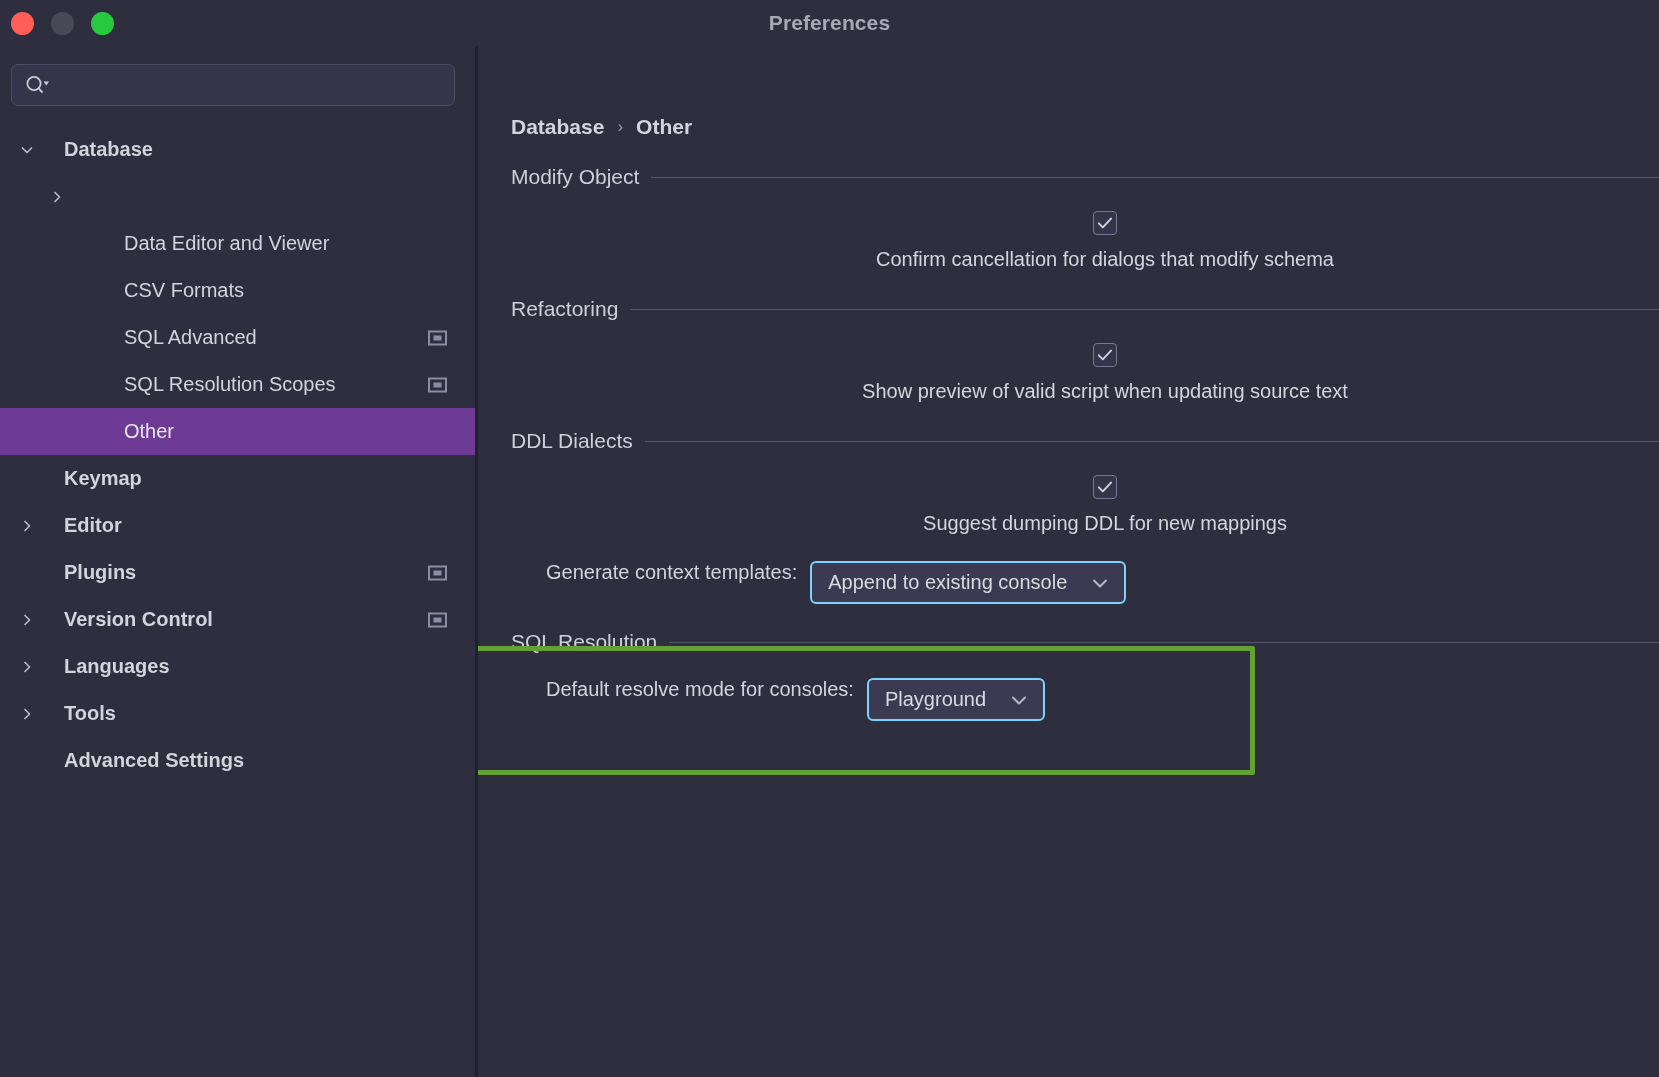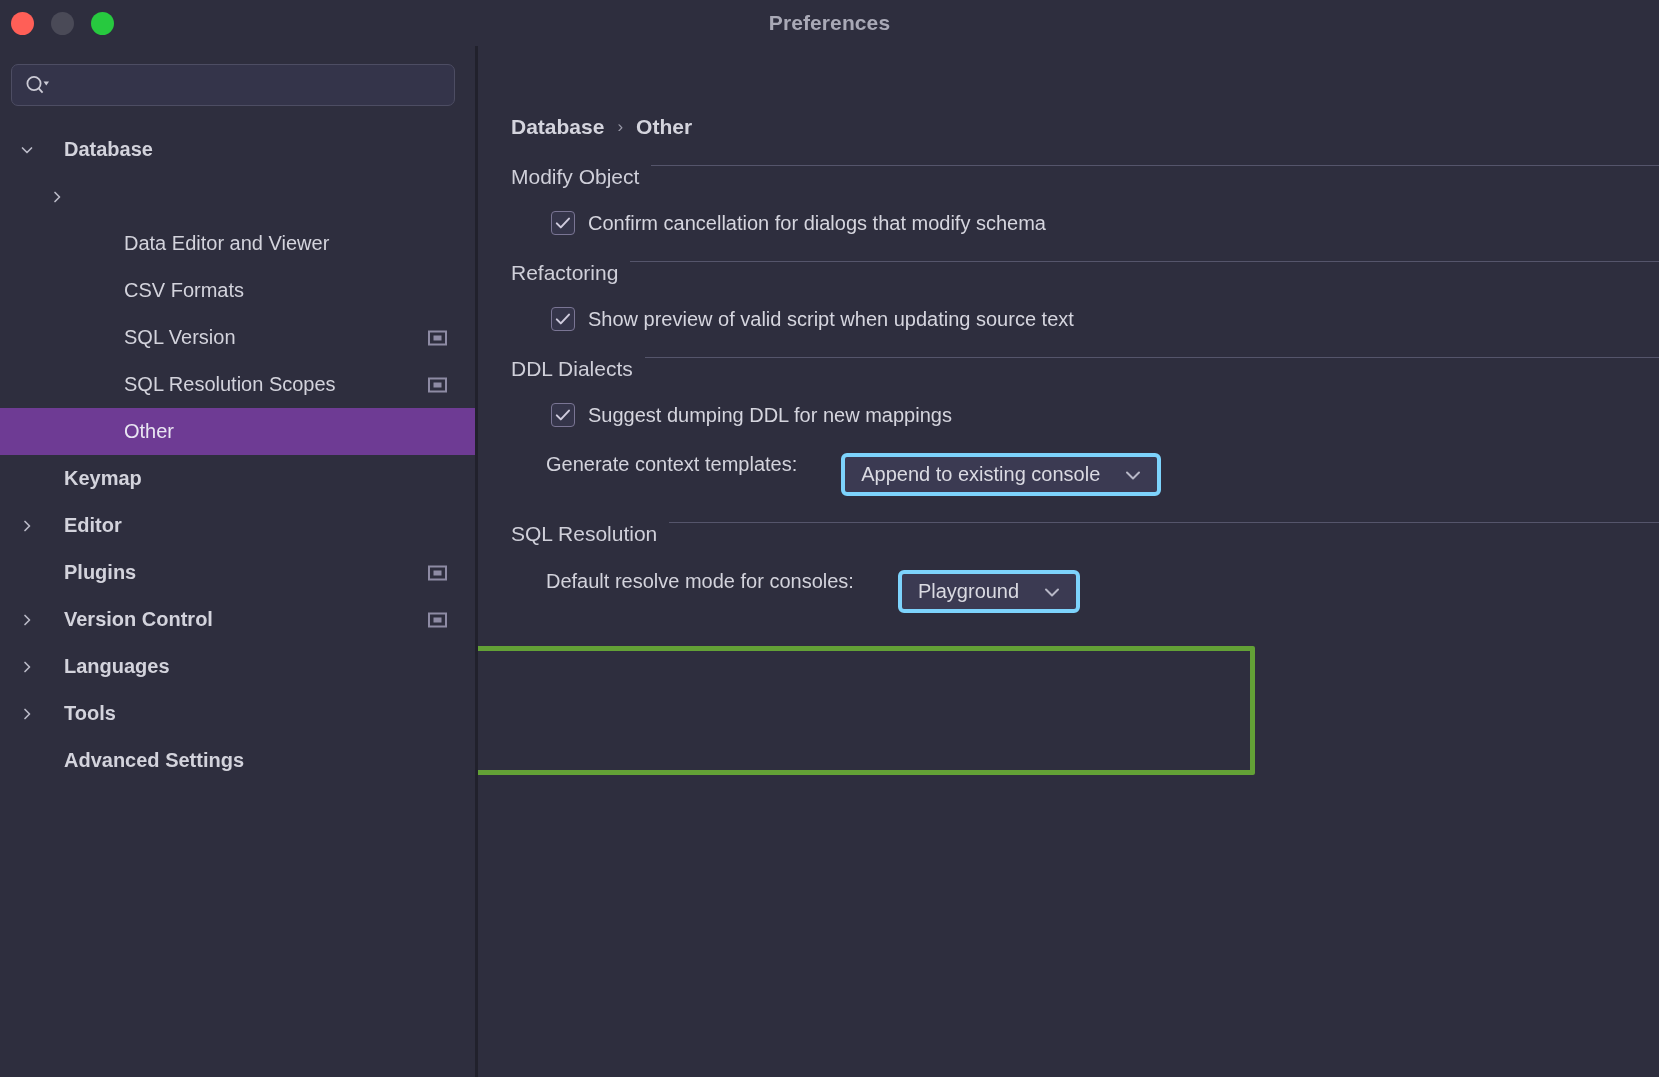--- a/index.html
+++ b/index.html
@@ -96,31 +96,32 @@
   }
   .breadcrumb {
     display: flex; align-items: center; gap: 13px;
     font-size: 21px; font-weight: bold; color: #d4d4dd;
     margin: 47px 0 0 33px;
   }
   .bc-sep { color: #9a9aa8; font-size: 17px; font-weight: normal; }
 
   .section { margin-top: 26px; }
   .section-head {
-    display: flex; gap: 12px;
+    display: flex; align-items: center; gap: 12px;
     padding-left: 33px; padding-right: 0;
   }
   .section-title { font-size: 21px; color: #cfcfd9; white-space: nowrap; }
   .section-rule { flex: 1; height: 1px; background: #55556b; }
 
   .option-row {
     display: flex; align-items: center;
     margin-left: 73px;
     margin-top: 22px;
     gap: 13px;
+    flex-direction: column;
   }
   .checkbox {
     width: 24px; height: 24px; flex: 0 0 24px;
     border: 1px solid #7a7594;
     border-radius: 4px;
     background: #35354a;
     display: flex; align-items: center; justify-content: center;
   }
   .checkbox svg { display: block; }
   .option-label { font-size: 20px; color: #d5d5de; }
@@ -129,25 +130,24 @@
     display: flex; gap: 13px;
     margin-left: 68px; margin-top: 24px;
   }
   .field-label { font-size: 20px; color: #d3d3dc; }
   .dropdown {
     display: flex; align-items: center; justify-content: space-between;
     gap: 22px;
     height: 43px;
     min-width: 120px;
     background: #3b3a52;
-    border: 4px solid #7dd3fc;
+    border: 2px solid #7dd3fc;
     border-radius: 6px;
     padding: 0 13px 0 16px;
     cursor: default;
-    margin-left: 31px;
   }
   .dropdown-value { font-size: 20px; color: #dadae2; white-space: nowrap; }
   .chev svg { display: block; }
 
   
   .annot {
     position: absolute;
     border: 5px solid #63a136;
     border-radius: 2px;
     pointer-events: none;
@@ -202,21 +202,21 @@
           <div class="tree-row lvl1">
             <span class="arrow-slot"></span>
             <span class="tree-label">Data Editor and Viewer</span>
           </div>
           <div class="tree-row lvl1">
             <span class="arrow-slot"></span>
             <span class="tree-label">CSV Formats</span>
           </div>
           <div class="tree-row lvl1">
             <span class="arrow-slot"></span>
-            <span class="tree-label">SQL Version</span>
+            <span class="tree-label">SQL Advanced</span>
             <span class="badge-icon">
               <svg width="19" height="16" viewBox="0 0 19 16">
                 <rect x="1" y="1.5" width="17" height="13" fill="none" stroke="#8e8ba4" stroke-width="2"></rect>
                 <rect x="5.5" y="5.5" width="8" height="5" fill="#8e8ba4"></rect>
               </svg>
             </span>
           </div>
           <div class="tree-row lvl1">
             <span class="arrow-slot"></span>
             <span class="tree-label">SQL Resolution Scopes</span>

